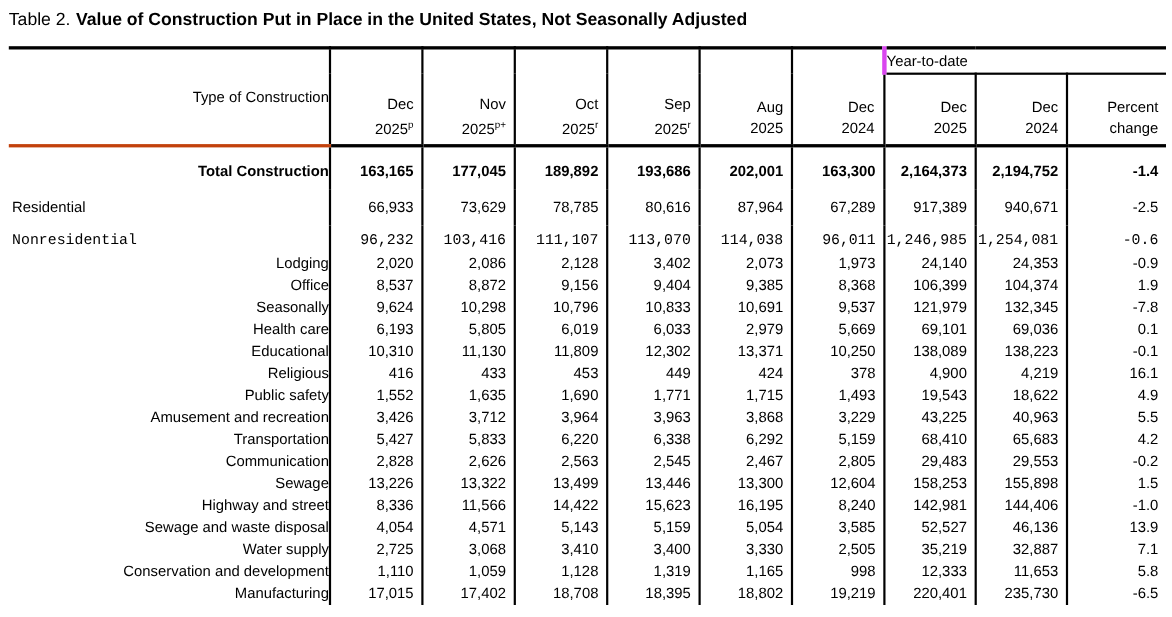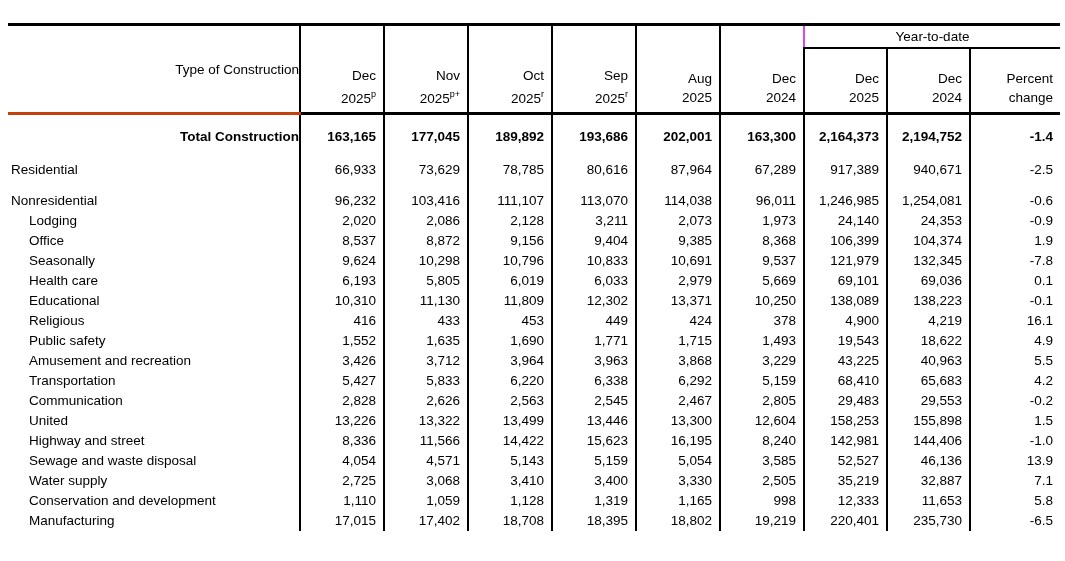--- a/index.html
+++ b/index.html
@@ -21,42 +21,45 @@
   thead th{font-weight:400;font-size:13.5px;}
   .th-label{vertical-align:middle;text-align:right;padding-left:40px;border-bottom:3px solid #c2410c;}
   .th-month{
     vertical-align:bottom;text-align:right;
     padding-right:7px;padding-bottom:5px;
     border-left:2px solid #000;border-bottom:3px solid #000;
   }
   .mh,.yh{line-height:19px;}
   sup{font-size:9px;}
   .th-ytd{
-    border-left:2px solid #d946ef;border-bottom:2px solid #000;
-    text-align:center;vertical-align:middle;height:21px;
+    border-left:4px solid #d946ef;border-bottom:2px solid #000;
+    text-align:left;vertical-align:middle;height:21px;
   }
   .th-sub{
     vertical-align:bottom;text-align:right;height:58px;
     padding-right:7px;padding-bottom:5px;
     border-left:2px solid #000;border-bottom:3px solid #000;
   }
   tbody td{font-size:13.5px;line-height:20px;}
   td.num{text-align:right;padding-right:7px;border-left:2px solid #000;}
   td.lbl{text-align:left;padding-left:3px;}
-  td.lbl.ind{padding-left:21px;}
+  td.lbl.ind{padding-left:21px;text-align:right;}
   .b{font-weight:700;}
   tr.r-total td{padding-top:12px;padding-bottom:6px;text-align:right;}
   tr.r-sect td{padding-top:7px;padding-bottom:6px;}
-  tr.r-sect2 td{padding-top:5px;}
+  tr.r-sect2 td{padding-top:5px;font-family:Liberation Mono, monospace;}
 </style>
 </head>
 <body>
 
 <div class="page">
 
+  <div class="title-line">
+    <span class="t-prefix">Table 2.</span><span class="t-main">Value of Construction Put in Place in the United States, Not Seasonally Adjusted</span>
+  </div>
 
   <table class="ct">
     <colgroup>
       <col style="width:292px">
         <col style="width:84px">
         <col style="width:84px">
       <col style="width:84px">
         <col style="width:84px">
         <col style="width:84px">
       <col style="width:84px">
@@ -143,21 +146,21 @@
           <td class="num c5">96,011</td>
           <td class="num c6">1,246,985</td>
           <td class="num c7">1,254,081</td>
           <td class="num c8">-0.6</td>
         </tr>
         <tr>
           <td class="lbl ind">Lodging</td>
           <td class="num c0">2,020</td>
           <td class="num c1">2,086</td>
           <td class="num c2">2,128</td>
-          <td class="num c3">3,211</td>
+          <td class="num c3">3,402</td>
           <td class="num c4">2,073</td>
           <td class="num c5">1,973</td>
           <td class="num c6">24,140</td>
           <td class="num c7">24,353</td>
           <td class="num c8">-0.9</td>
         </tr>
         <tr>
           <td class="lbl ind">Office</td>
           <td class="num c0">8,537</td>
           <td class="num c1">8,872</td>
@@ -259,21 +262,21 @@
           <td class="num c1">2,626</td>
           <td class="num c2">2,563</td>
           <td class="num c3">2,545</td>
           <td class="num c4">2,467</td>
           <td class="num c5">2,805</td>
           <td class="num c6">29,483</td>
           <td class="num c7">29,553</td>
           <td class="num c8">-0.2</td>
         </tr>
         <tr>
-          <td class="lbl ind">United</td>
+          <td class="lbl ind">Sewage</td>
           <td class="num c0">13,226</td>
           <td class="num c1">13,322</td>
           <td class="num c2">13,499</td>
           <td class="num c3">13,446</td>
           <td class="num c4">13,300</td>
           <td class="num c5">12,604</td>
           <td class="num c6">158,253</td>
           <td class="num c7">155,898</td>
           <td class="num c8">1.5</td>
         </tr>

